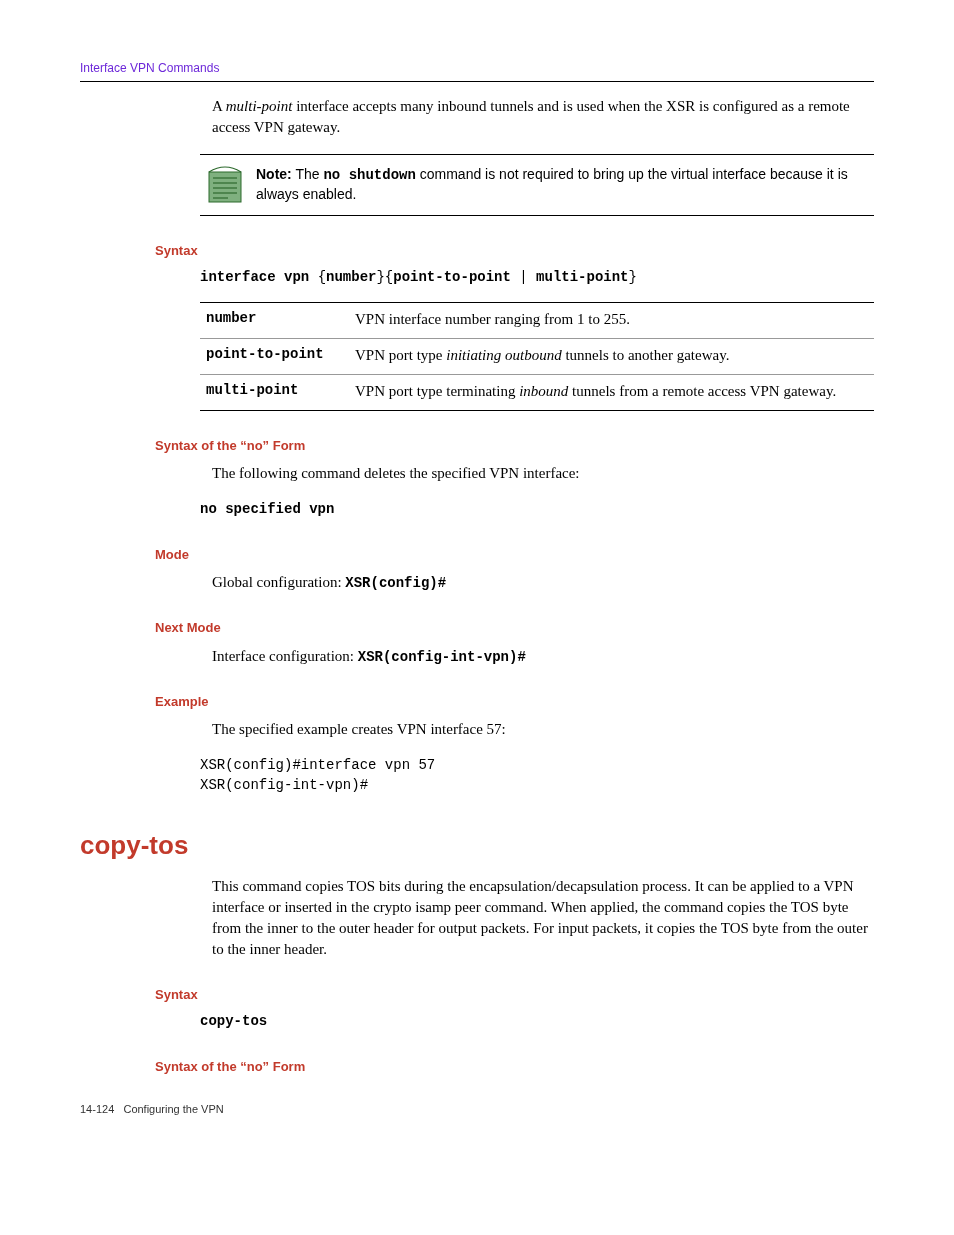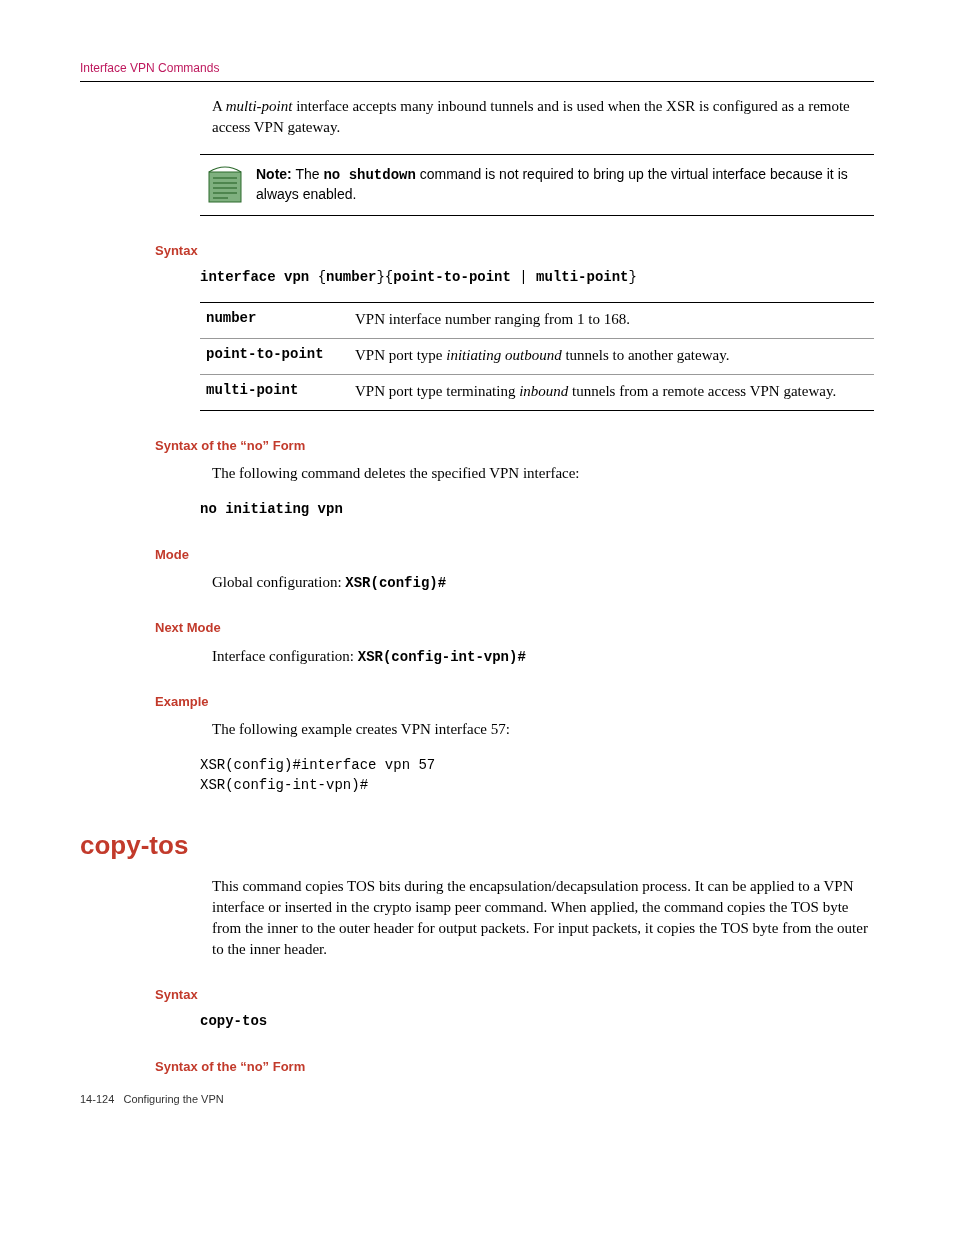--- a/index.html
+++ b/index.html
@@ -9,21 +9,21 @@
     color: #000;
     background: #fff;
     margin: 0;
     padding: 60px 80px 40px 80px;
     width: 954px;
     box-sizing: border-box;
   }
   .header-title {
     font-family: Arial, Helvetica, sans-serif;
     font-size: 12px;
-    color: #be185d;
+    color: #6d28d9;
     margin-bottom: 4px;
   }
   .header-rule {
     border: none;
     border-top: 1px solid #000;
     margin: 0 0 14px 0;
   }
   .content-col {
     margin-left: 120px;
   }
@@ -81,21 +81,21 @@
   table.param-table td:first-child {
     width: 135px;
     font-family: "Courier New", Courier, monospace;
     font-size: 14px;
     font-weight: bold;
   }
   .footer {
     font-family: Arial, Helvetica, sans-serif;
     font-size: 11px;
     color: #333;
-    margin-top: 16px;
+    margin-top: 26px;
   }
   .pre-block {
     font-family: "Courier New", Courier, monospace;
     font-size: 14px;
     font-weight: normal;
     white-space: pre;
     margin: 0 0 10px 0;
   }
 </style>
 </head>
@@ -129,61 +129,61 @@
 
 <h3 class="section-head">Syntax</h3>
 <div class="content-col">
   <p class="cmd-line mono">
     <span class="bold">interface vpn </span><span>{</span><span class="bold">number</span><span>}{</span><span class="bold">point-to-point</span><span> | </span><span class="bold">multi-point</span><span>}</span>
   </p>
   <table class="param-table">
     <tbody>
         <tr>
       <td>number</td>
-      <td>VPN interface number ranging from 1 to 168.</td>
+      <td>VPN interface number ranging from 1 to 255.</td>
     </tr>
     <tr>
       <td>point-to-point</td>
       <td>
         <span>VPN port type </span><span class="ital">initiating outbound</span><span> tunnels to another gateway.</span>
       </td>
     </tr>
     <tr>
       <td>multi-point</td>
       <td>
         <span>VPN port type terminating </span><span class="ital">inbound</span><span> tunnels from a remote access VPN gateway.</span>
       </td>
     </tr>
   </tbody>
     </table>
 </div>
 
 <h3 class="section-head">Syntax of the “no” Form</h3>
 <div class="content-col">
   <p class="para">The following command deletes the specified VPN interface:</p>
-  <p class="mono bold cmd-line">no initiating vpn</p>
+  <p class="mono bold cmd-line">no specified vpn</p>
 </div>
 
 <h3 class="section-head">Mode</h3>
 <div class="content-col">
   <p class="para">
     <span>Global configuration: </span><span class="mono bold">XSR(config)#</span>
   </p>
 </div>
 
 <h3 class="section-head">Next Mode</h3>
 <div class="content-col">
   <p class="para">
     <span>Interface configuration: </span><span class="mono bold">XSR(config-int-vpn)#</span>
   </p>
 </div>
 
 <h3 class="section-head">Example</h3>
 <div class="content-col">
-  <p class="para">The following example creates VPN interface 57:</p>
+  <p class="para">The specified example creates VPN interface 57:</p>
   <div class="pre-block">XSR(config)#interface vpn 57
 XSR(config-int-vpn)#</div>
 </div>
 
 <h2 class="cmd-title">copy-tos</h2>
 <div class="content-col">
   <p class="para">This command copies TOS bits during the encapsulation/decapsulation process. It can be applied to a VPN interface or inserted in the crypto isamp peer command. When applied, the command copies the TOS byte from the inner to the outer header for output packets. For input packets, it copies the TOS byte from the outer to the inner header.</p>
 </div>
 
 <h3 class="section-head">Syntax</h3>

